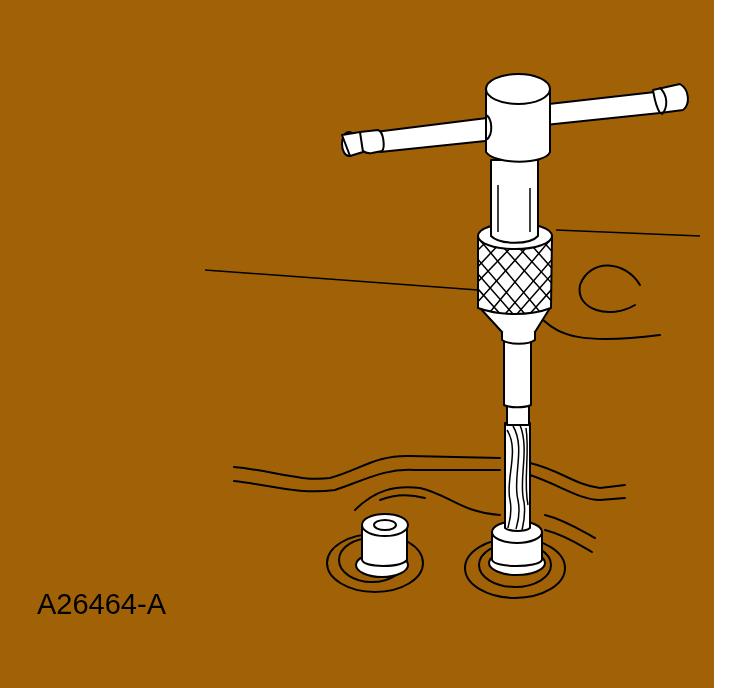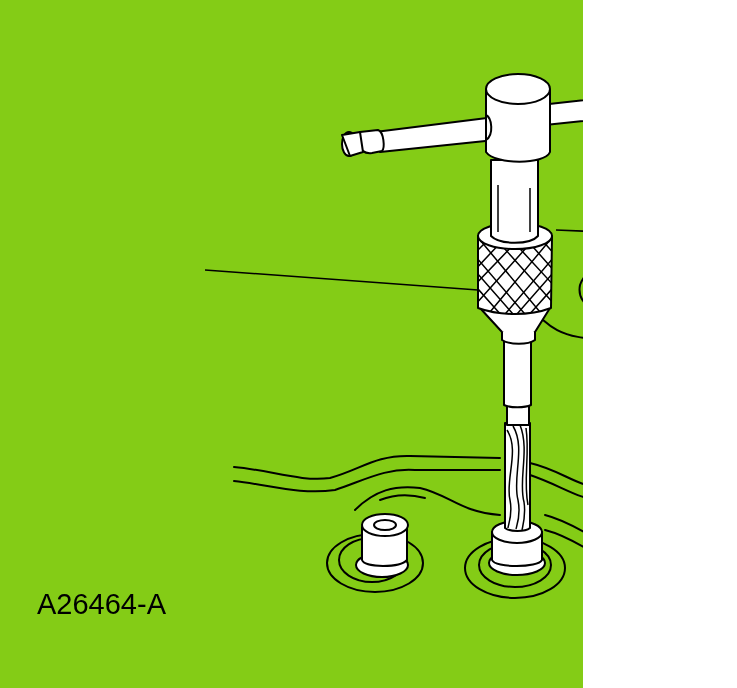--- a/index.html
+++ b/index.html
@@ -1,16 +1,16 @@
 <!DOCTYPE html>
 <html><head>
 <meta charset="utf-8">
 <style>
   html,body{margin:0;padding:0;background:#fff;}
-  .stage{position:relative;width:583px;height:688px;background:#84cc16;overflow:hidden;}
+  .stage{position:relative;width:714px;height:688px;background:#a16207;overflow:hidden;}
   svg{position:absolute;left:0;top:0;}
   .lbl{position:absolute;left:37px;top:588px;font-family:"Liberation Sans",sans-serif;font-size:29px;color:#000;letter-spacing:0px;}
   .s{fill:none;stroke:#000;stroke-width:2;stroke-linecap:round;stroke-linejoin:round;}
   .w{fill:#fff;stroke:#000;stroke-width:2;stroke-linejoin:round;}
   .t{fill:none;stroke:#000;stroke-width:1.5;}
 </style>
 </head>
 <body>
 
 <div class="stage">

